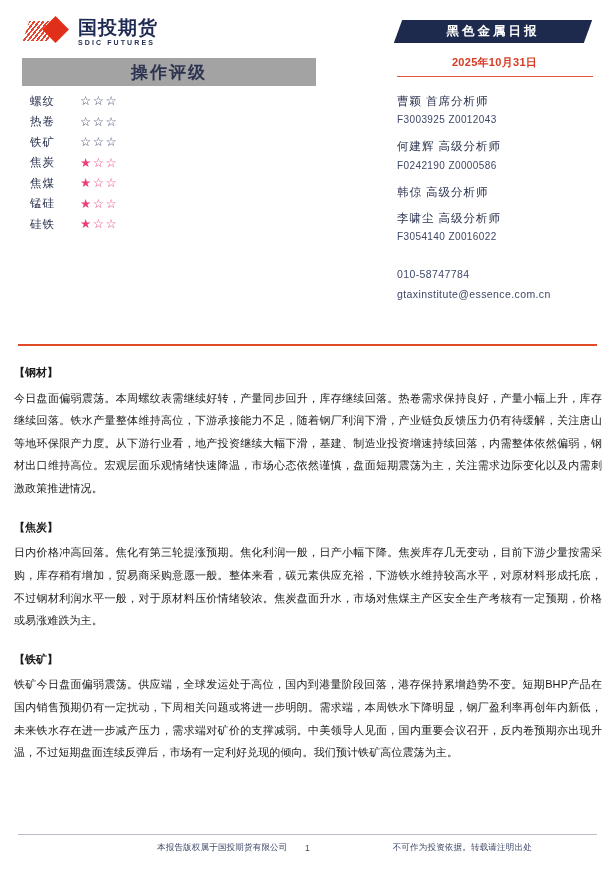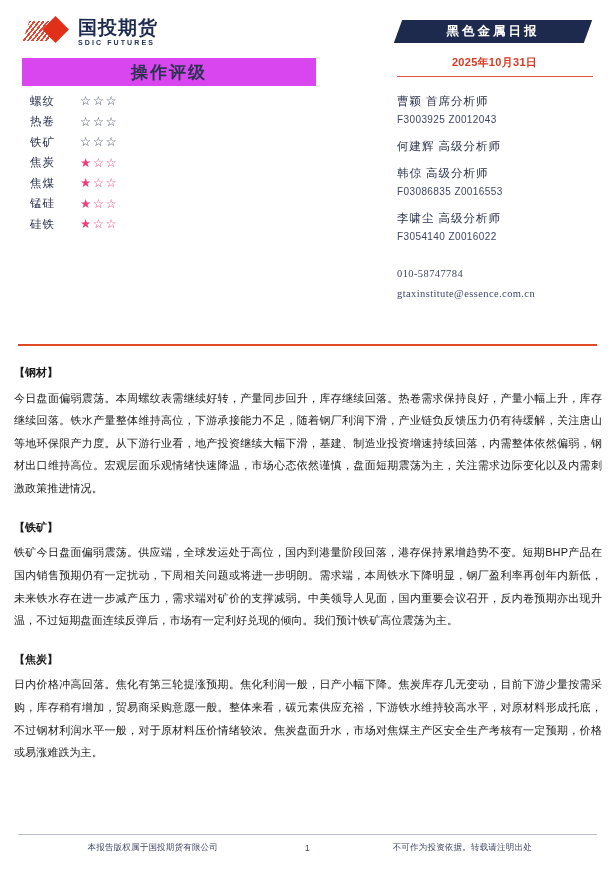--- a/index.html
+++ b/index.html
@@ -88,21 +88,21 @@
     letter-spacing: 2.1px;
     margin-top: 2px;
   }
 
   .rating-header {
     position: absolute;
     left: 22px;
     top: 58px;
     width: 294px;
     height: 28px;
-    background: #d946ef;
+    background: #a3a3a3;
     display: flex;
     align-items: center;
     justify-content: center;
   }
   .rating-header-text {
     font-family: "Liberation Serif", "DejaVu Serif", serif;
     font-size: 17px;
     font-weight: bold;
     color: #2b3350;
     letter-spacing: 2px;
@@ -208,21 +208,21 @@
     color: #3d4768;
     letter-spacing: 0.4px;
     line-height: 1.9;
   }
 
   .contact-block {
     margin-top: 18px;
     margin-left: 12px;
   }
   .contact-line {
-    font-family: Liberation Serif, serif;
+    font-family: Liberation Sans, sans-serif;
     font-size: 10.5px;
     color: #3d4768;
     letter-spacing: 0.4px;
     line-height: 1.95;
   }
 
   .divider-red {
     position: absolute;
     left: 18px;
     top: 344px;
@@ -273,21 +273,21 @@
     margin-bottom: 7px;
   }
   .footer-row {
     display: flex;
     align-items: center;
     justify-content: space-between;
     font-size: 8.5px;
     color: #3d4768;
     letter-spacing: 0.2px;
   }
-  .footer-left { flex: 1; text-align: center; }
+  .footer-left { flex: 1; text-align: right; }
   .footer-center { flex: 0 0 40px; text-align: center; }
   .footer-right { flex: 1; text-align: center; }
 </style>
 </head>
 <body>
 
 <div class="page">
 
   <div class="top">
 
@@ -352,24 +352,24 @@
       <div class="report-date">2025年10月31日</div>
       <div class="date-rule"></div>
 
       <div class="analyst-list" id="analyst-list">
           <div class="analyst-block">
             <div class="analyst-name">曹颖  首席分析师</div>
             <div class="analyst-code">F3003925  Z0012043</div>
           </div>
           <div class="analyst-block">
             <div class="analyst-name">何建辉  高级分析师</div>
+            <div class="analyst-code">F0242190  Z0000586</div>
           </div>
           <div class="analyst-block">
             <div class="analyst-name">韩倞  高级分析师</div>
-            <div class="analyst-code">F03086835  Z0016553</div>
           </div>
           <div class="analyst-block">
             <div class="analyst-name">李啸尘  高级分析师</div>
             <div class="analyst-code">F3054140  Z0016022</div>
           </div>
         </div>
 
       <div class="contact-block">
         <div class="contact-line">010-58747784</div>
         <div class="contact-line">gtaxinstitute@essence.com.cn</div>
@@ -379,26 +379,26 @@
 
     <div class="divider-red"></div>
   </div>
 
   <div class="body-sections" id="body-sections">
       <div class="section">
         <div class="section-title">【钢材】</div>
         <div class="section-body">今日盘面偏弱震荡。本周螺纹表需继续好转，产量同步回升，库存继续回落。热卷需求保持良好，产量小幅上升，库存继续回落。铁水产量整体维持高位，下游承接能力不足，随着钢厂利润下滑，产业链负反馈压力仍有待缓解，关注唐山等地环保限产力度。从下游行业看，地产投资继续大幅下滑，基建、制造业投资增速持续回落，内需整体依然偏弱，钢材出口维持高位。宏观层面乐观情绪快速降温，市场心态依然谨慎，盘面短期震荡为主，关注需求边际变化以及内需刺激政策推进情况。</div>
       </div>
       <div class="section">
+        <div class="section-title">【焦炭】</div>
+        <div class="section-body">日内价格冲高回落。焦化有第三轮提涨预期。焦化利润一般，日产小幅下降。焦炭库存几无变动，目前下游少量按需采购，库存稍有增加，贸易商采购意愿一般。整体来看，碳元素供应充裕，下游铁水维持较高水平，对原材料形成托底，不过钢材利润水平一般，对于原材料压价情绪较浓。焦炭盘面升水，市场对焦煤主产区安全生产考核有一定预期，价格或易涨难跌为主。</div>
+      </div>
+      <div class="section">
         <div class="section-title">【铁矿】</div>
         <div class="section-body">铁矿今日盘面偏弱震荡。供应端，全球发运处于高位，国内到港量阶段回落，港存保持累增趋势不变。短期BHP产品在国内销售预期仍有一定扰动，下周相关问题或将进一步明朗。需求端，本周铁水下降明显，钢厂盈利率再创年内新低，未来铁水存在进一步减产压力，需求端对矿价的支撑减弱。中美领导人见面，国内重要会议召开，反内卷预期亦出现升温，不过短期盘面连续反弹后，市场有一定利好兑现的倾向。我们预计铁矿高位震荡为主。</div>
-      </div>
-      <div class="section">
-        <div class="section-title">【焦炭】</div>
-        <div class="section-body">日内价格冲高回落。焦化有第三轮提涨预期。焦化利润一般，日产小幅下降。焦炭库存几无变动，目前下游少量按需采购，库存稍有增加，贸易商采购意愿一般。整体来看，碳元素供应充裕，下游铁水维持较高水平，对原材料形成托底，不过钢材利润水平一般，对于原材料压价情绪较浓。焦炭盘面升水，市场对焦煤主产区安全生产考核有一定预期，价格或易涨难跌为主。</div>
       </div>
     </div>
 
   <div class="footer">
     <div class="footer-rule"></div>
     <div class="footer-row">
       <span class="footer-left">本报告版权属于国投期货有限公司</span>
       <span class="footer-center">1</span>
       <span class="footer-right">不可作为投资依据。转载请注明出处</span>
     </div>

